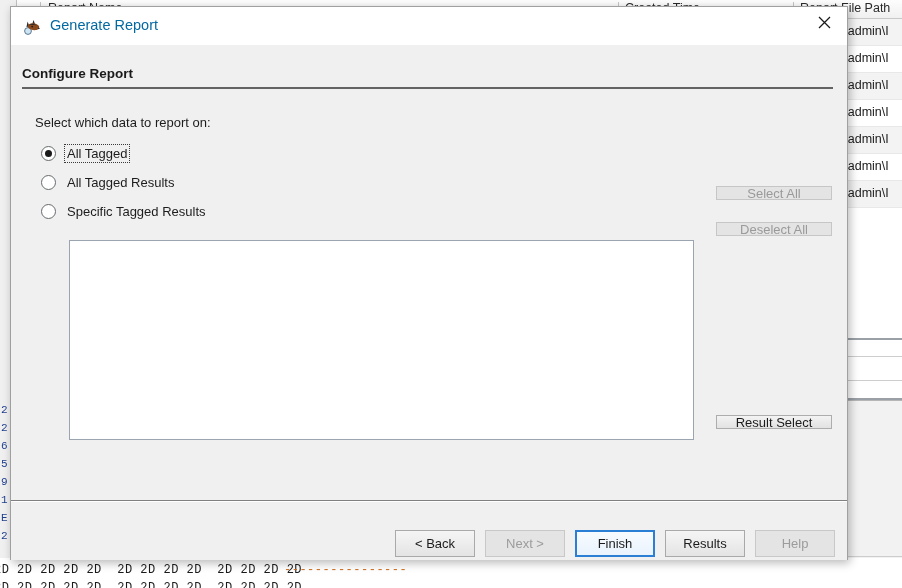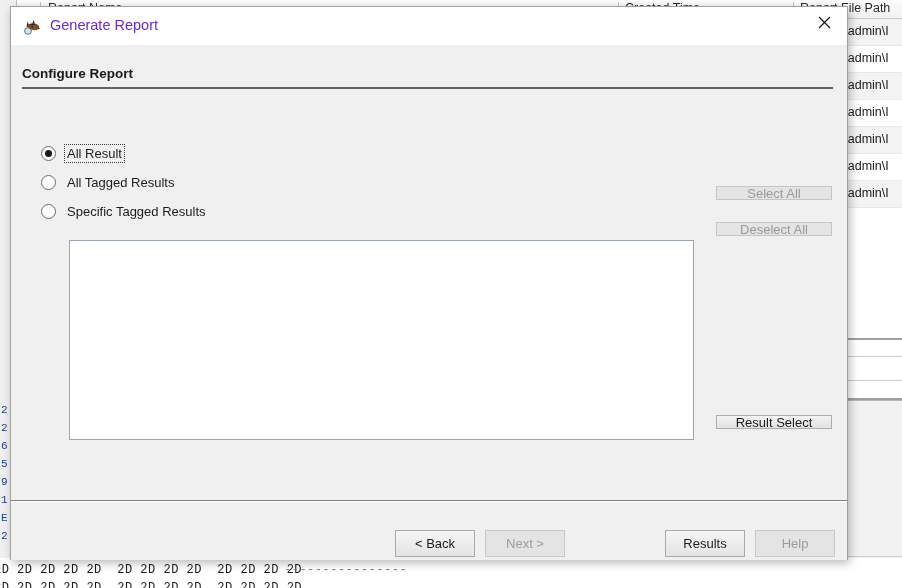--- a/index.html
+++ b/index.html
@@ -155,21 +155,21 @@
     left: 13px;
     top: 11px;
     width: 18px;
     height: 18px;
   }
   .title-text {
     position: absolute;
     left: 39px;
     top: 10px;
     font-size: 14.5px;
-    color: #6d28d9;
+    color: #0369a1;
     font-family: "Liberation Sans", sans-serif;
     white-space: nowrap;
   }
   .close-btn {
     position: absolute;
     right: 0; top: 0;
     width: 46px; height: 31px;
     display: flex;
     align-items: center;
     justify-content: center;
@@ -430,24 +430,25 @@
     </div>
   </div>
 
   <div class="header-band">
     <div class="header-title">Configure Report</div>
     <div class="header-rule"></div>
   </div>
 
   <div class="body-area">
 
+    <div class="prompt-label">Select which data to report on:</div>
 
     <div class="radio-row" style="top:52px">
       <span class="radio-mark checked"></span>
-      <span class="radio-label focused">All Result</span>
+      <span class="radio-label focused">All Tagged</span>
     </div>
 
     <div class="radio-row" style="top:81px">
       <span class="radio-mark"></span>
       <span class="radio-label">All Tagged Results</span>
     </div>
 
     <div class="radio-row" style="top:110px">
       <span class="radio-mark"></span>
       <span class="radio-label">Specific Tagged Results</span>
@@ -458,16 +459,17 @@
     <div class="side-btn disabled" style="left:705px; top:96px;">Select All</div>
     <div class="side-btn disabled" style="left:705px; top:132px;">Deselect All</div>
     <div class="side-btn" style="left:705px; top:325px;">Result Select</div>
   </div>
 
   <div class="footer-rule"></div>
   <div class="footer-rule2"></div>
   <div class="footer-band">
     <div class="nav-btn" style="left:384px">&lt; Back</div>
     <div class="nav-btn disabled" style="left:474px">Next &gt;</div>
+    <div class="nav-btn default" style="left:564px">Finish</div>
     <div class="nav-btn" style="left:654px">Results</div>
     <div class="nav-btn disabled" style="left:744px">Help</div>
   </div>
 </div>
 
 </body></html>

